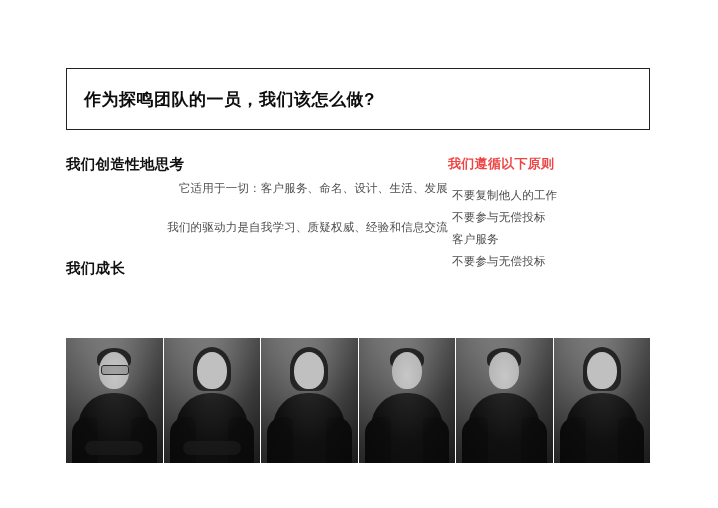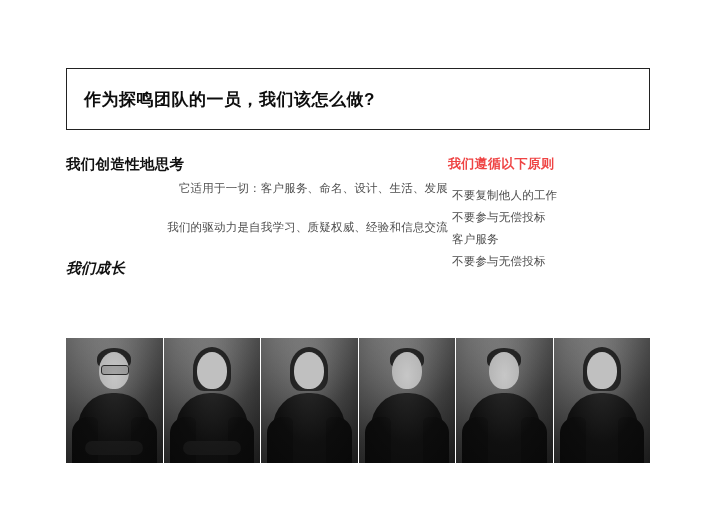--- a/index.html
+++ b/index.html
@@ -55,21 +55,20 @@
   }
   .col-right {
     width: 202px;
   }
 
   .block {
     margin-bottom: 22px;
   }
   .block:last-child {
     margin-bottom: 0;
-    font-style: italic;
   }
   .block-heading {
     font-size: 14.5px;
     font-weight: bold;
     color: #111111;
     margin: 0 16px 7px 0;
     line-height: 1.25;
     letter-spacing: 0.3px;
   }
   .block-body {

